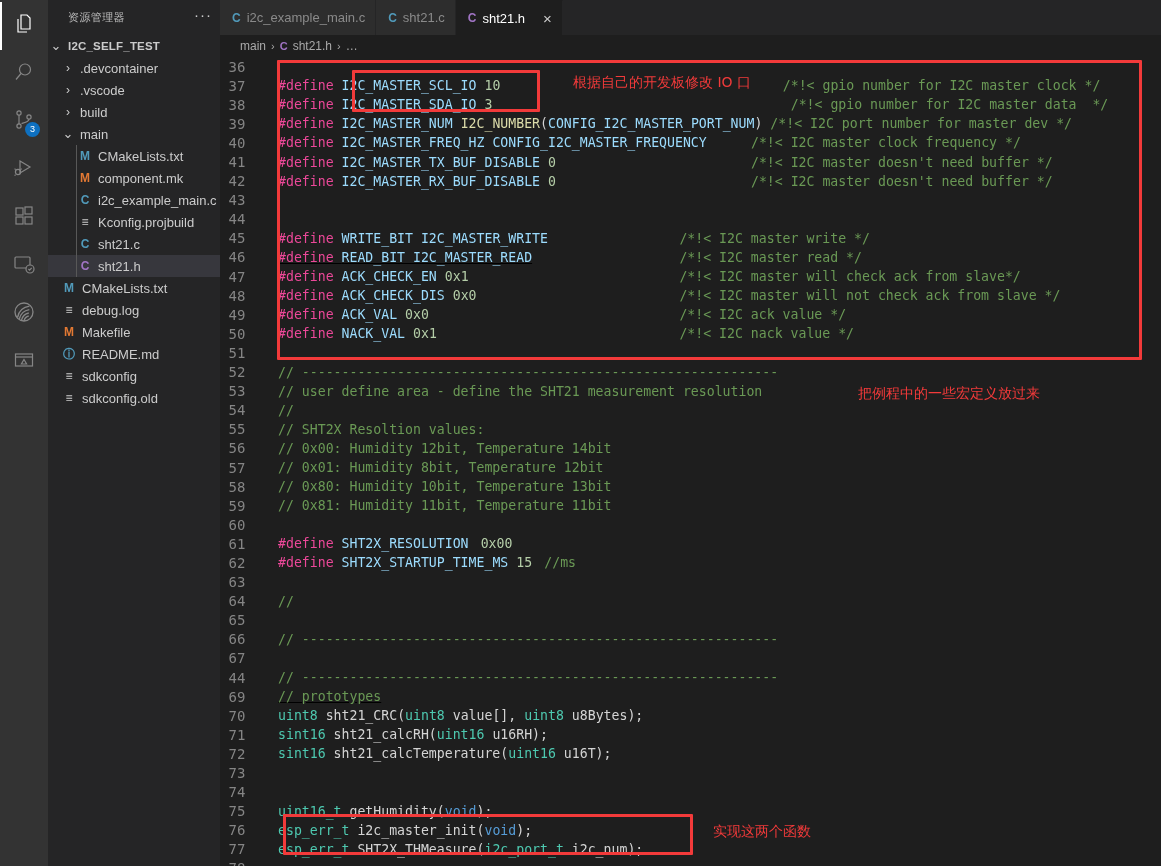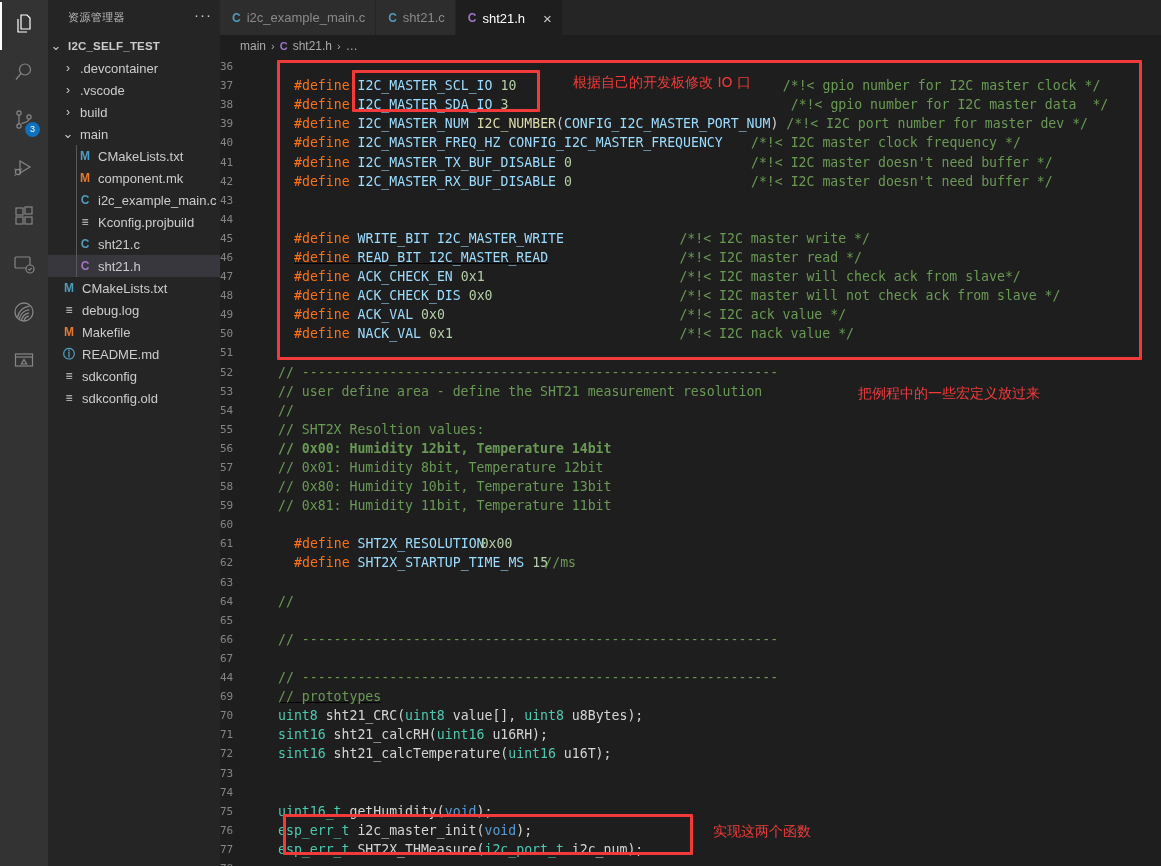--- a/index.html
+++ b/index.html
@@ -103,28 +103,28 @@
     background: #1e1e1e;
     font-family: "DejaVu Sans Mono", monospace;
     font-size: 13.2px;
   }
   .code-lines { position: absolute; left: 0; top: 0; right: 0; }
   .cline {
     height: 19.1px; display: flex; align-items: center;
     white-space: pre;
   }
   .gutter {
-    width: 46px; flex: 0 0 46px; text-align: left;
-    padding-right: 12px; color: #858585; font-size: 11px;
+    width: 46px; flex: 0 0 46px; text-align: center;
+    padding-right: 12px; color: #858585; font-size: 14px;
     font-family: "DejaVu Sans Mono", monospace;
   }
   .ctext { padding-left: 12px; }
 
   
-  .t-pre   { color: #f97316; padding-left: 16px; }   
+  .t-pre   { color: #ec4899; }   
   .t-ident { color: #9cdcfe; }   
   .t-num   { color: #b5cea8; }   
   .t-fn    { color: #dcdcaa; }   
   .t-plain { color: #d4d4d4; }
   .t-cmt   { color: #6a9955; }   
   .t-type  { color: #4ec9b0; }   
   .t-kw    { color: #569cd6; }
   .t-punct { color: #d4d4d4; }
 
   
@@ -365,21 +365,21 @@
           <div class="cline"><div class="gutter">46</div><div class="ctext" style="position: relative; white-space: pre; flex: 1 1 0%;"><span style="white-space: pre; text-decoration: underline;"><span class="t-pre">#define </span><span class="t-ident">READ_BIT I2C_MASTER_READ</span></span><span class="t-cmt" style="position: absolute; left: 413.4px; top: 0px;">/*!&lt; I2C master read */</span></div></div>
           <div class="cline"><div class="gutter">47</div><div class="ctext" style="position: relative; white-space: pre; flex: 1 1 0%;"><span style="white-space: pre;"><span class="t-pre">#define </span><span class="t-ident">ACK_CHECK_EN </span><span class="t-num">0x1</span></span><span class="t-cmt" style="position: absolute; left: 413.4px; top: 0px;">/*!&lt; I2C master will check ack from slave*/</span></div></div>
           <div class="cline"><div class="gutter">48</div><div class="ctext" style="position: relative; white-space: pre; flex: 1 1 0%;"><span style="white-space: pre;"><span class="t-pre">#define </span><span class="t-ident">ACK_CHECK_DIS </span><span class="t-num">0x0</span></span><span class="t-cmt" style="position: absolute; left: 413.4px; top: 0px;">/*!&lt; I2C master will not check ack from slave */</span></div></div>
           <div class="cline"><div class="gutter">49</div><div class="ctext" style="position: relative; white-space: pre; flex: 1 1 0%;"><span style="white-space: pre;"><span class="t-pre">#define </span><span class="t-ident">ACK_VAL </span><span class="t-num">0x0</span></span><span class="t-cmt" style="position: absolute; left: 413.4px; top: 0px;">/*!&lt; I2C ack value */</span></div></div>
           <div class="cline"><div class="gutter">50</div><div class="ctext" style="position: relative; white-space: pre; flex: 1 1 0%;"><span style="white-space: pre;"><span class="t-pre">#define </span><span class="t-ident">NACK_VAL </span><span class="t-num">0x1</span></span><span class="t-cmt" style="position: absolute; left: 413.4px; top: 0px;">/*!&lt; I2C nack value */</span></div></div>
           <div class="cline"><div class="gutter">51</div><div class="ctext" style="position: relative; white-space: pre; flex: 1 1 0%;"><span style="white-space: pre;"></span></div></div>
           <div class="cline"><div class="gutter">52</div><div class="ctext" style="position: relative; white-space: pre; flex: 1 1 0%;"><span style="white-space: pre;"><span class="t-cmt">// ------------------------------------------------------------</span></span></div></div>
           <div class="cline"><div class="gutter">53</div><div class="ctext" style="position: relative; white-space: pre; flex: 1 1 0%;"><span style="white-space: pre;"><span class="t-cmt">// user define area - define the SHT21 measurement resolution</span></span></div></div>
           <div class="cline"><div class="gutter">54</div><div class="ctext" style="position: relative; white-space: pre; flex: 1 1 0%;"><span style="white-space: pre;"><span class="t-cmt">//</span></span></div></div>
           <div class="cline"><div class="gutter">55</div><div class="ctext" style="position: relative; white-space: pre; flex: 1 1 0%;"><span style="white-space: pre;"><span class="t-cmt">// SHT2X Resoltion values:</span></span></div></div>
-          <div class="cline"><div class="gutter">56</div><div class="ctext" style="position: relative; white-space: pre; flex: 1 1 0%;"><span style="white-space: pre; font-weight: bold;"><span class="t-cmt">// 0x00: Humidity 12bit, Temperature 14bit</span></span></div></div>
+          <div class="cline"><div class="gutter">56</div><div class="ctext" style="position: relative; white-space: pre; flex: 1 1 0%;"><span style="white-space: pre;"><span class="t-cmt">// 0x00: Humidity 12bit, Temperature 14bit</span></span></div></div>
           <div class="cline"><div class="gutter">57</div><div class="ctext" style="position: relative; white-space: pre; flex: 1 1 0%;"><span style="white-space: pre;"><span class="t-cmt">// 0x01: Humidity 8bit, Temperature 12bit</span></span></div></div>
           <div class="cline"><div class="gutter">58</div><div class="ctext" style="position: relative; white-space: pre; flex: 1 1 0%;"><span style="white-space: pre;"><span class="t-cmt">// 0x80: Humidity 10bit, Temperature 13bit</span></span></div></div>
           <div class="cline"><div class="gutter">59</div><div class="ctext" style="position: relative; white-space: pre; flex: 1 1 0%;"><span style="white-space: pre;"><span class="t-cmt">// 0x81: Humidity 11bit, Temperature 11bit</span></span></div></div>
           <div class="cline"><div class="gutter">60</div><div class="ctext" style="position: relative; white-space: pre; flex: 1 1 0%;"><span style="white-space: pre;"></span></div></div>
           <div class="cline"><div class="gutter">61</div><div class="ctext" style="position: relative; white-space: pre; flex: 1 1 0%;"><span style="white-space: pre;"><span class="t-pre">#define </span><span class="t-ident">SHT2X_RESOLUTION</span></span><span class="t-num" style="position: absolute; left: 214.65px; top: 0px;">0x00</span></div></div>
           <div class="cline"><div class="gutter">62</div><div class="ctext" style="position: relative; white-space: pre; flex: 1 1 0%;"><span style="white-space: pre;"><span class="t-pre">#define </span><span class="t-ident">SHT2X_STARTUP_TIME_MS </span><span class="t-num">15</span></span><span class="t-cmt" style="position: absolute; left: 278.25px; top: 0px;">//ms</span></div></div>
           <div class="cline"><div class="gutter">63</div><div class="ctext" style="position: relative; white-space: pre; flex: 1 1 0%;"><span style="white-space: pre;"></span></div></div>
           <div class="cline"><div class="gutter">64</div><div class="ctext" style="position: relative; white-space: pre; flex: 1 1 0%;"><span style="white-space: pre;"><span class="t-cmt">//</span></span></div></div>
           <div class="cline"><div class="gutter">65</div></div>
           <div class="cline"><div class="gutter">66</div><div class="ctext" style="position: relative; white-space: pre; flex: 1 1 0%;"><span style="white-space: pre;"><span class="t-cmt">// ------------------------------------------------------------</span></span></div></div>

